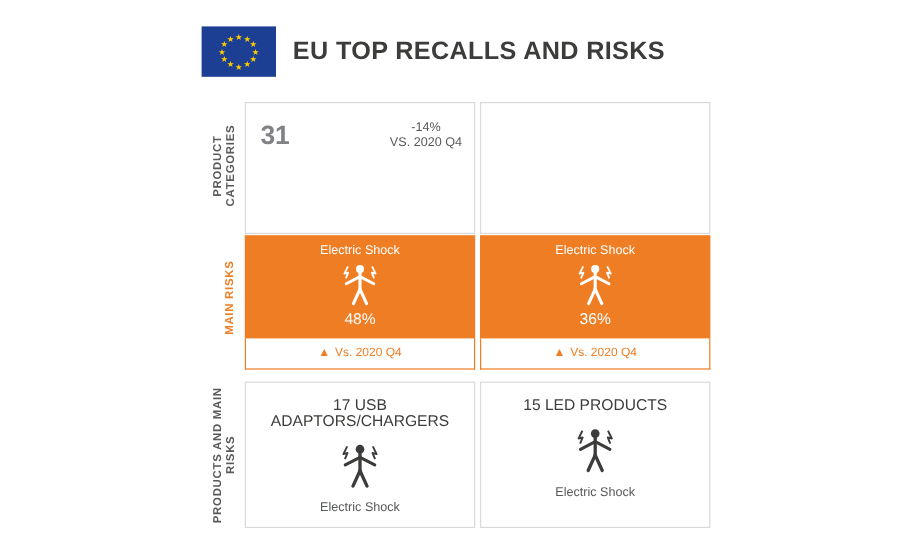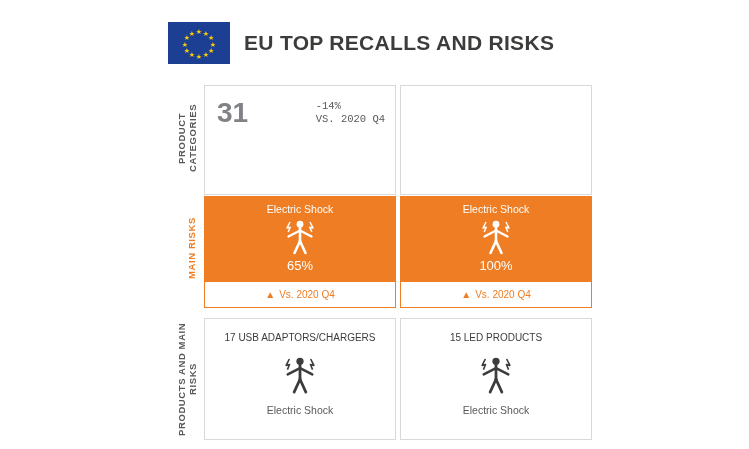--- a/index.html
+++ b/index.html
@@ -128,31 +128,30 @@
   }
   .cat-body {
     height: 54px;
     display: flex;
     align-items: center;
     justify-content: space-between;
     padding: 0 10px 0 12px;
     box-sizing: border-box;
   }
   .cat-count {
-    font-size: 28px;
+    font-size: 22px;
     font-weight: bold;
     color: #808285;
     line-height: 32px;
   }
   .cat-delta {
-    text-align: left;
+    text-align: center;
     font-size: 10.5px;
     color: #58595b;
     line-height: 13px;
-    font-family: Liberation Mono, monospace;
   }
 
   
   .risk-band {
     position: absolute;
     top: 196px;
     width: 192px;
     height: 86px;
     background: #ee7d23;
     color: #ffffff;
@@ -208,21 +207,21 @@
     border: 1px solid #d9d9d9;
     box-sizing: border-box;
     background: #fff;
     display: flex;
     flex-direction: column;
     align-items: center;
     justify-content: flex-start;
     padding-top: 12px;
   }
   .prod-title {
-    font-size: 10px;
+    font-size: 13px;
     color: #3c3c3b;
     line-height: 13px;
     text-align: center;
     padding: 0 6px;
   }
   .prod-icon-wrap {
     height: 54px;
     display: flex;
     align-items: center;
     justify-content: center;
@@ -281,21 +280,21 @@
           <circle cx="15" cy="5.2" r="3.4" fill="#ffffff"></circle>
           <path d="M15 8.6 L15 22" stroke="#ffffff" stroke-width="2.6" stroke-linecap="round"></path>
           <path d="M15 22 L9.5 34" stroke="#ffffff" stroke-width="2.6" stroke-linecap="round"></path>
           <path d="M15 22 L20.5 34" stroke="#ffffff" stroke-width="2.6" stroke-linecap="round"></path>
           <path d="M15 11.5 L3.5 17.5" stroke="#ffffff" stroke-width="2.4" stroke-linecap="round"></path>
           <path d="M15 11.5 L26.5 17.5" stroke="#ffffff" stroke-width="2.4" stroke-linecap="round"></path>
           <path d="M5 3 L2 9 L5.2 8.2 L3.2 13" stroke="#ffffff" stroke-width="1.5" fill="none" stroke-linejoin="round"></path>
           <path d="M25 3 L28 9 L24.8 8.2 L26.8 13" stroke="#ffffff" stroke-width="1.5" fill="none" stroke-linejoin="round"></path>
         </svg>
       </div>
-      <div class="risk-pct">65%</div>
+      <div class="risk-pct">48%</div>
     </div>
 
     <div class="trend-box">
       <span class="arrow">▲</span>
       <span>Vs. 2020 Q4</span>
     </div>
 
     <div class="prod-card">
       <div class="prod-title">17 USB ADAPTORS/CHARGERS</div>
       <div class="prod-icon-wrap">
@@ -326,21 +325,21 @@
           <circle cx="15" cy="5.2" r="3.4" fill="#ffffff"></circle>
           <path d="M15 8.6 L15 22" stroke="#ffffff" stroke-width="2.6" stroke-linecap="round"></path>
           <path d="M15 22 L9.5 34" stroke="#ffffff" stroke-width="2.6" stroke-linecap="round"></path>
           <path d="M15 22 L20.5 34" stroke="#ffffff" stroke-width="2.6" stroke-linecap="round"></path>
           <path d="M15 11.5 L3.5 17.5" stroke="#ffffff" stroke-width="2.4" stroke-linecap="round"></path>
           <path d="M15 11.5 L26.5 17.5" stroke="#ffffff" stroke-width="2.4" stroke-linecap="round"></path>
           <path d="M5 3 L2 9 L5.2 8.2 L3.2 13" stroke="#ffffff" stroke-width="1.5" fill="none" stroke-linejoin="round"></path>
           <path d="M25 3 L28 9 L24.8 8.2 L26.8 13" stroke="#ffffff" stroke-width="1.5" fill="none" stroke-linejoin="round"></path>
         </svg>
       </div>
-      <div class="risk-pct">100%</div>
+      <div class="risk-pct">36%</div>
     </div>
 
     <div class="trend-box">
       <span class="arrow">▲</span>
       <span>Vs. 2020 Q4</span>
     </div>
 
     <div class="prod-card">
       <div class="prod-title">15 LED PRODUCTS</div>
       <div class="prod-icon-wrap">

